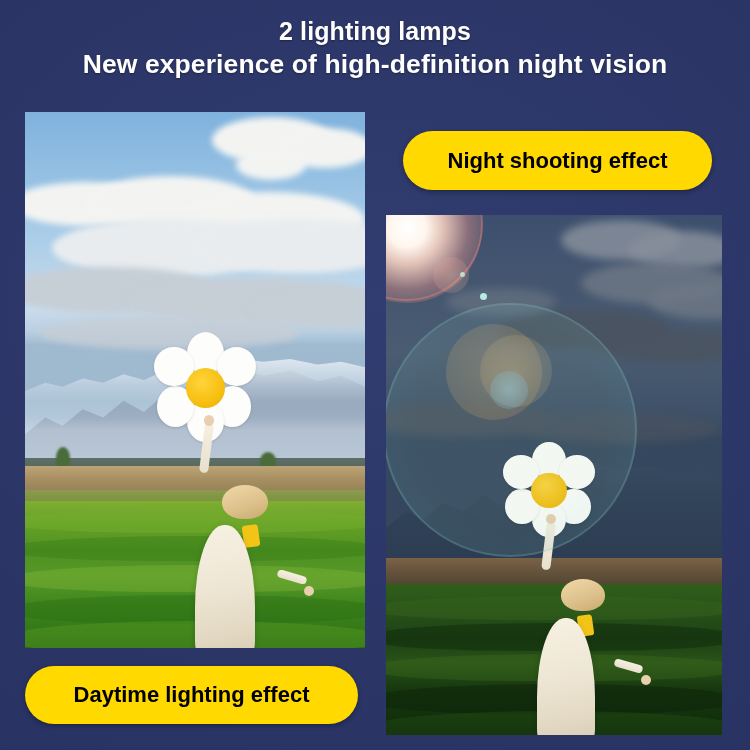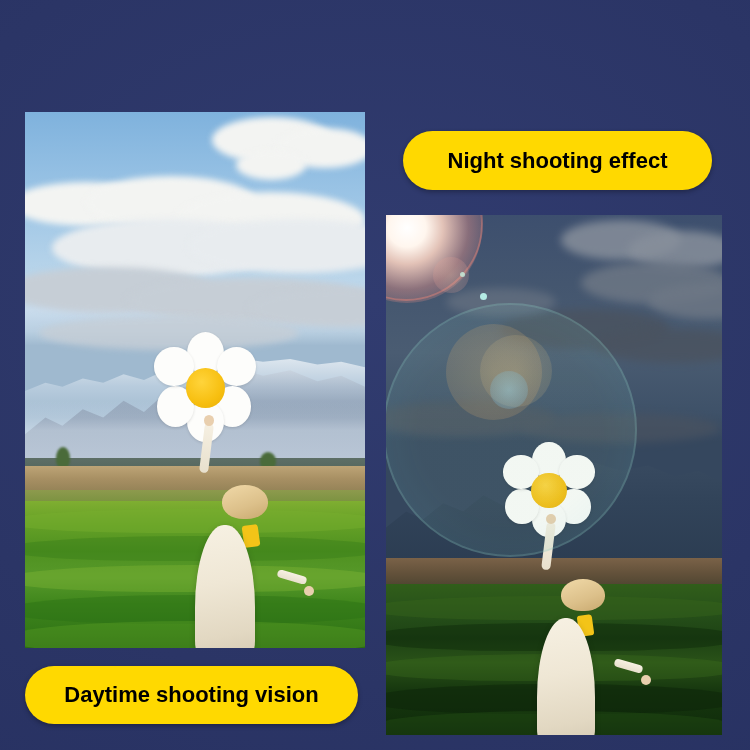--- a/index.html
+++ b/index.html
@@ -87,20 +87,24 @@
     display:flex;align-items:center;justify-content:center;
     font-weight:bold;border-radius:999px;box-shadow:0 2px 5px rgba(0,0,0,.30);}
   .badge-night{left:403px;top:131px;width:309px;height:59px;font-size:22px;}
   .badge-day{left:25px;top:666px;width:333px;height:58px;font-size:22px;}
 </style>
 </head>
 <body>
 
 <div class="stage">
 
+  <div class="headline">
+    <span class="l1">2 lighting lamps</span>
+    <span class="l2">New experience of high-definition night vision</span>
+  </div>
 
   <div class="photo photo-day">
     <div class="layer d-sky"></div>
 
     <div class="cloud" style="left:55%;top:1%;width:120px;height:46px;"></div>
     <div class="cloud" style="left:74%;top:3%;width:96px;height:40px;"></div>
     <div class="cloud" style="left:62%;top:7%;width:70px;height:30px;"></div>
     <div class="cloud" style="left:-4%;top:13%;width:150px;height:44px;"></div>
     <div class="cloud" style="left:18%;top:12%;width:170px;height:52px;"></div>
     <div class="cloud" style="left:44%;top:15%;width:190px;height:56px;"></div>
@@ -199,16 +203,16 @@
     <div class="orb" style="left:28%;top:23%;width:72px;height:72px;background:radial-gradient(circle,rgba(236,206,140,.26) 0%,rgba(220,190,130,.16) 72%,rgba(210,180,120,0) 100%);"></div>
     <div class="orb" style="left:31%;top:30%;width:38px;height:38px;background:radial-gradient(circle,rgba(150,215,240,.45) 0%,rgba(130,195,225,.28) 65%,rgba(120,180,215,0) 100%);"></div>
     <div class="orb" style="left:28%;top:15%;width:7px;height:7px;background:rgba(190,250,240,.9);"></div>
     <div class="orb" style="left:22%;top:11%;width:5px;height:5px;background:rgba(200,250,230,.75);"></div>
   </div>
 
   <div class="badge badge-night">
     <span>Night shooting effect</span>
   </div>
   <div class="badge badge-day">
-    <span>Daytime shooting vision</span>
+    <span>Daytime lighting effect</span>
   </div>
 
 </div>
 
 </body></html>

